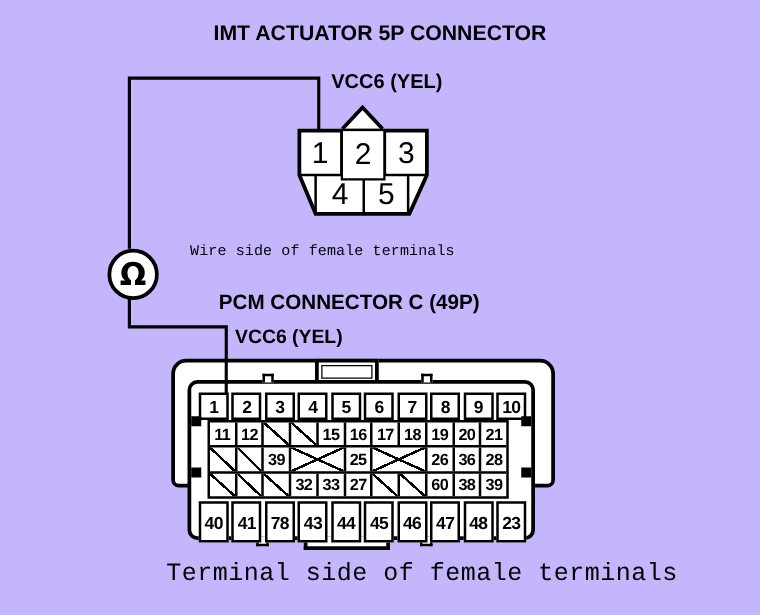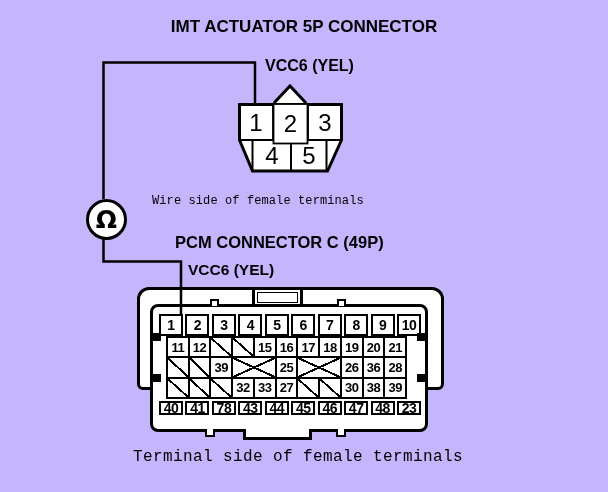--- a/index.html
+++ b/index.html
@@ -74,21 +74,21 @@
   <div class="abs btxt" style="left:0;top:17px;width:608px;text-align:center;font-size:17px;">IMT ACTUATOR 5P CONNECTOR</div>
 
   <div class="abs btxt" style="left:265px;top:57px;font-size:16px;">VCC6 (YEL)</div>
 
   <div class="abs mono" style="left:152px;top:194px;font-size:12px;letter-spacing:0.1px;">Wire side of female terminals</div>
 
   <div class="abs btxt" style="left:175px;top:233px;font-size:16.5px;">PCM CONNECTOR C (49P)</div>
 
   <div class="abs btxt" style="left:188px;top:261px;font-size:15.5px;">VCC6 (YEL)</div>
 
-  <div class="abs mono" style="left:133px;top:448px;font-size:16px;letter-spacing:0.4px;">Terminal side of female terminals</div>
+  <div class="abs mono" style="left:133px;top:448px;font-size:20px;letter-spacing:0.4px;">Terminal side of female terminals</div>
 
   <svg width="608" height="492" style="z-index:2;">
     <path d="M274,103 L290,86 L306,103" fill="#fff" stroke="#000" stroke-width="3"></path>
     <polygon points="239.5,104.5 341.5,104.5 341.5,140 327.5,171 252.5,171 239.5,140" fill="#fff" stroke="#000" stroke-width="3"></polygon>
     <line x1="239.5" y1="140" x2="341.5" y2="140" stroke="#000" stroke-width="2"></line>
     <line x1="252.5" y1="140" x2="252.5" y2="171" stroke="#000" stroke-width="2"></line>
     <line x1="291" y1="140" x2="291" y2="171" stroke="#000" stroke-width="2"></line>
     <line x1="326.5" y1="140" x2="326.5" y2="171" stroke="#000" stroke-width="2"></line>
     <line x1="273" y1="104" x2="273" y2="140" stroke="#000" stroke-width="1.8"></line>
     <line x1="308" y1="104" x2="308" y2="140" stroke="#000" stroke-width="1.8"></line>
@@ -159,27 +159,27 @@
       </div>
     <div class="grid-row">
         <div class="cell slash"></div>
         <div class="cell slash"></div>
         <div class="cell slash"></div>
         <div class="cell">32</div>
         <div class="cell">33</div>
         <div class="cell">27</div>
         <div class="cell slash"></div>
         <div class="cell slash"></div>
-        <div class="cell">30</div>
+        <div class="cell">60</div>
         <div class="cell">38</div>
         <div class="cell">39</div>
       </div>
   </div>
 
-  <div class="boxesrow" style="left:159px;top:401px;height:14px;">
+  <div class="boxesrow" style="left:159px;top:401px;height:33px;">
       <div class="cell">40</div>
       <div class="cell">41</div>
       <div class="cell">78</div>
       <div class="cell">43</div>
       <div class="cell">44</div>
       <div class="cell">45</div>
       <div class="cell">46</div>
       <div class="cell">47</div>
       <div class="cell">48</div>
       <div class="cell">23</div>

